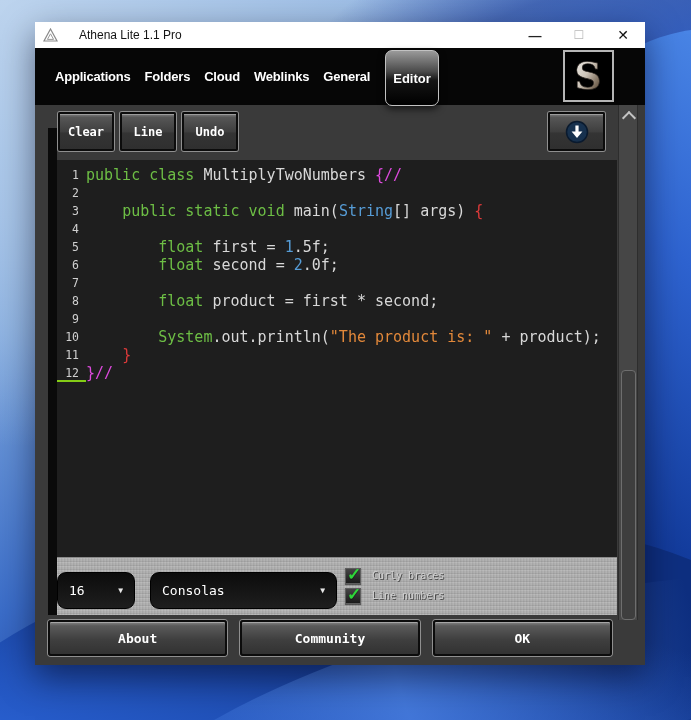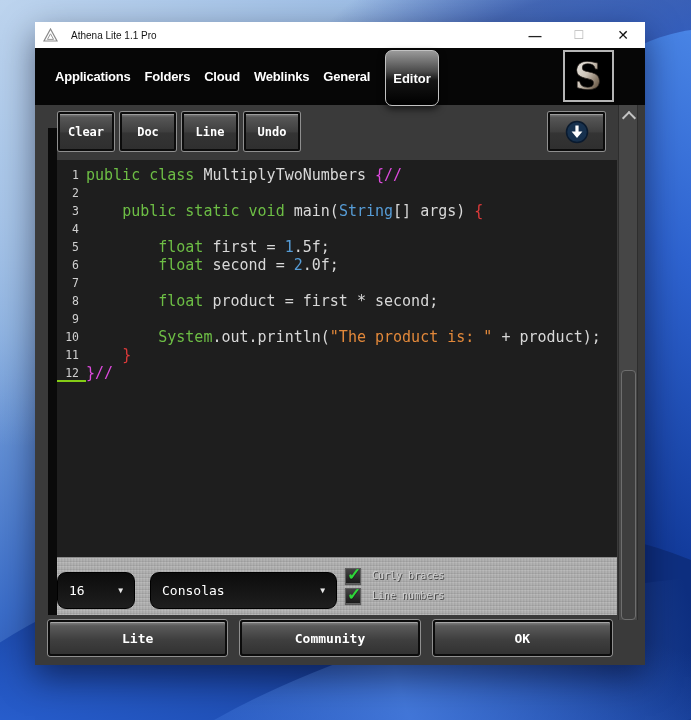--- a/index.html
+++ b/index.html
@@ -25,21 +25,21 @@
     transform:rotate(-10deg);}
   .petal-c{position:absolute;left:120px;bottom:-70px;width:720px;height:170px;z-index:1;
     border-radius:50%;transform:rotate(-16deg);opacity:.75;
     background:linear-gradient(90deg,transparent 0%,#4f86e8 40%,transparent 82%);}
   
   .window{position:absolute;left:35px;top:22px;width:610px;height:643px;z-index:5;
     box-shadow:0 12px 32px rgba(0,0,20,.5);}
   
   .titlebar{height:26px;background:#ffffff;display:flex;align-items:center;padding-left:8px;}
   .app-icon{width:16px;height:15px;flex:none;display:flex;align-items:center;}
-  .tb-title{font-size:10px;color:#141414;margin-left:12px;}
+  .tb-title{font-size:12px;color:#141414;margin-left:20px;}
   .tb-controls{margin-left:auto;display:flex;height:100%;}
   .tb-btn{width:44px;display:flex;align-items:center;justify-content:center;font-size:13px;cursor:default;}
   .tb-min{color:#222;font-weight:bold;}
   .tb-max{color:#b9b9b9;font-size:12px;}
   .tb-close{color:#111;font-size:14px;}
   
   .menubar{height:57px;background:#060606;position:relative;display:flex;align-items:center;padding-left:20px;}
   .menu-item{color:#fff;font-weight:bold;font-size:13px;margin-right:14px;letter-spacing:-.2px;}
   .editor-tab{position:absolute;left:350px;top:2px;width:52px;height:54px;border-radius:7px;
     border:1px solid #c2c2c2;
@@ -155,21 +155,20 @@
         <text x="21" y="35" text-anchor="middle" font-family="DejaVu Serif, serif" font-size="38" font-weight="bold" fill="url(#mg)" stroke="#2a2420" stroke-width="0.6">S</text>
       </svg>
     </span>
   </div>
 
   <div class="content">
     <div class="black-strip"></div>
 
     <div class="toolbar-row">
         <div class="tbtn">Clear</div>
-        <div class="tbtn">Doc</div>
         <div class="tbtn">Line</div>
         <div class="tbtn">Undo</div>
       </div>
 
     <div class="arrow-btn">
       <svg width="24" height="24" viewBox="0 0 24 24">
         <circle cx="12" cy="12" r="10.5" fill="#17314e" stroke="#0a1a2e" stroke-width="1.5"></circle>
         <rect x="10.4" y="5.5" width="3.2" height="7" fill="#fff"></rect>
         <polygon points="6.6,11.5 17.4,11.5 12,18" fill="#fff"></polygon>
       </svg>
@@ -214,18 +213,18 @@
           <div class="cb-row">
             <span class="cb-box">
               <span class="cb-check" style="color: rgb(47, 214, 58);">✓</span>
             </span>
             <span class="cb-label">Line numbers</span>
           </div>
         </div>
     </div>
 
     <div class="footer">
-        <div class="fbtn">Lite</div>
+        <div class="fbtn">About</div>
         <div class="fbtn">Community</div>
         <div class="fbtn">OK</div>
       </div>
   </div>
 </div>
 
 </body></html>

